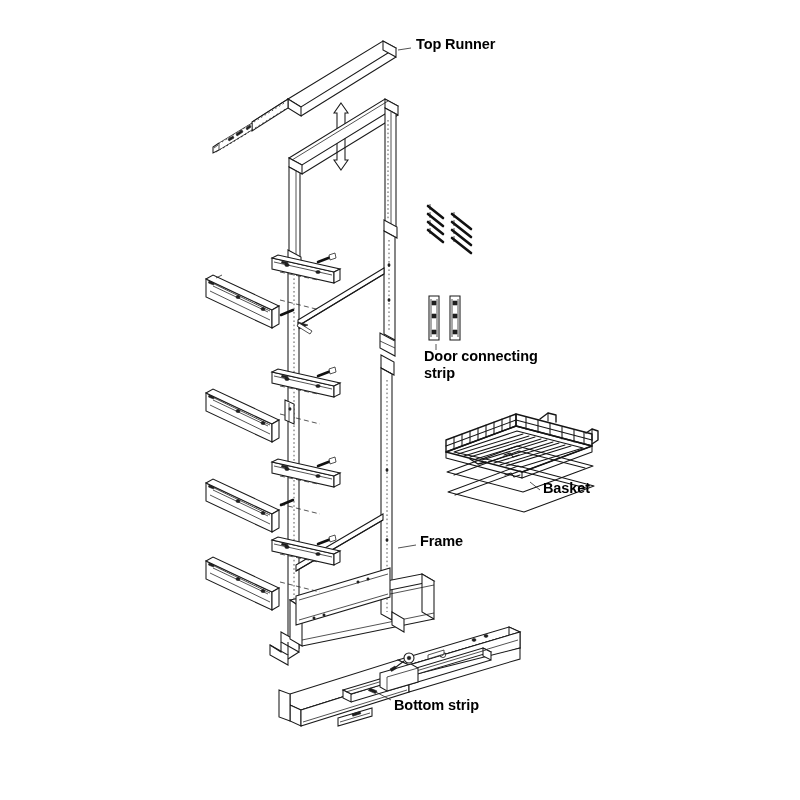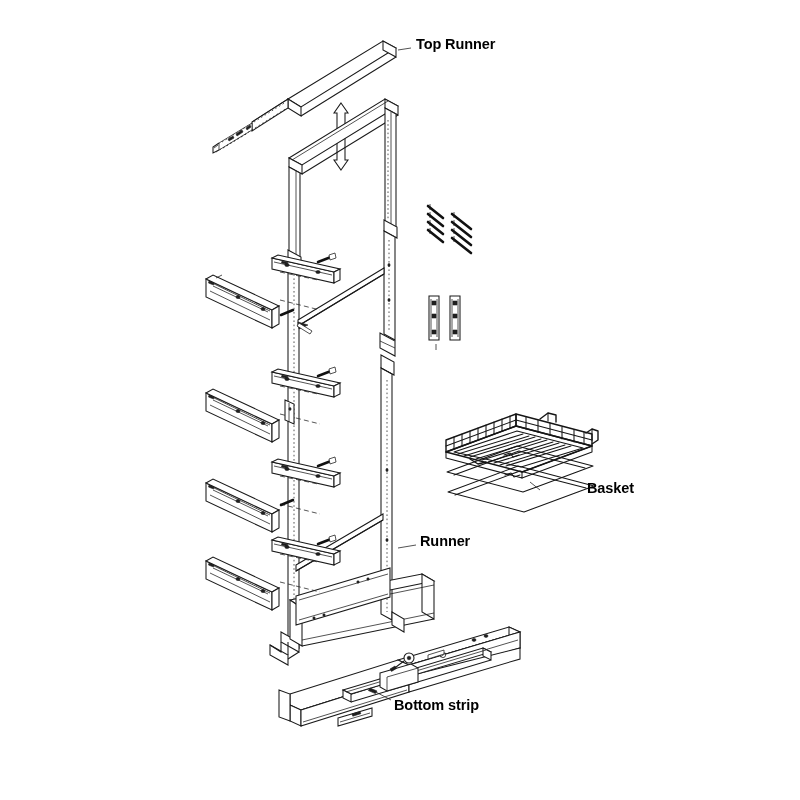--- a/index.html
+++ b/index.html
@@ -474,20 +474,22 @@
       <ellipse class="dk" cx="486" cy="636" rx="2" ry="1.4"></ellipse>
 
       <path class="ln-thin" d="M 391 700 L 372 690"></path>
       <path class="dk" d="M 370 688 l 7 3 l -1.6 2.6 l -7 -3 z"></path>
     </g>
 
   </svg>
 
   <div class="label" style="left:416px; top:36px;">Top Runner</div>
 
-
-  <div class="label" style="left:543px; top:480px;margin-left:44px;">Basket</div>
-
-  <div class="label" style="left:420px; top:533px;">Runner</div>
+  <div class="label" style="left:424px; top:348px;">Door connecting
+strip</div>
+
+  <div class="label" style="left:543px; top:480px;">Basket</div>
+
+  <div class="label" style="left:420px; top:533px;">Frame</div>
 
   <div class="label" style="left:394px; top:697px;">Bottom strip</div>
 
 </div>
 
 </body></html>

